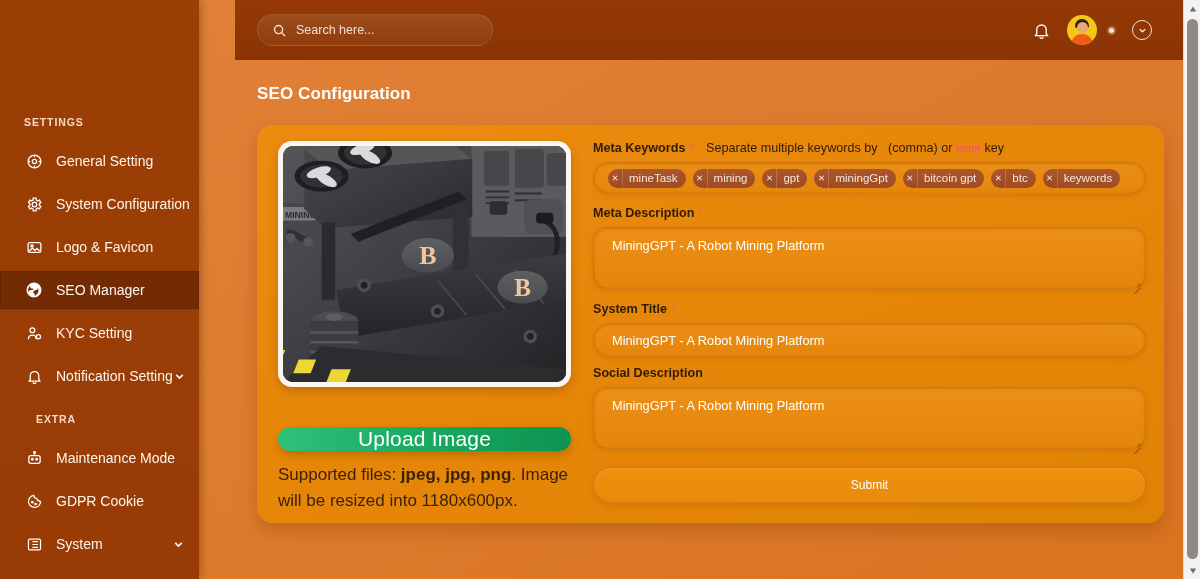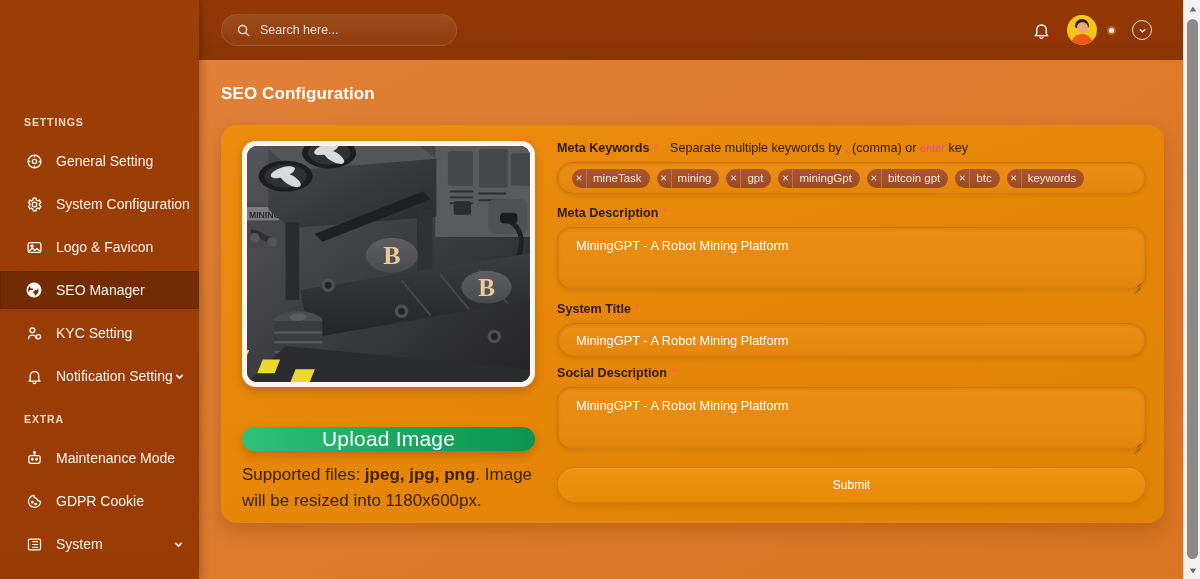--- a/index.html
+++ b/index.html
@@ -34,21 +34,21 @@
   .side-spacer { height: 116px; }
 
   .side-section {
     color: #f3d9c6;
     font-size: 10.5px;
     font-weight: bold;
     letter-spacing: .9px;
     padding: 0 0 0 24px;
     margin-bottom: 14px;
   }
-  .side-section.extra { margin-top: 18px; }
+  .side-section.extra { margin-top: 18px; margin-left: 12px; }
 
   .side-item {
     display: flex;
     align-items: center;
     height: 38px;
     padding: 0 14px 0 24px;
     color: #fdf4ee;
     font-size: 14px;
     position: relative;
     cursor: pointer;
@@ -74,20 +74,21 @@
   }
 
   
   #right {
     flex: 1;
     height: 579px;
     position: relative;
     display: flex;
     flex-direction: column;
     min-width: 0;
+    padding-left: 36px;
   }
 
   
   #topbar {
     height: 60px;
     background: #8e3705;
     background: linear-gradient(180deg,#943905 0%, #8a3404 100%);
     display: flex;
     align-items: center;
     padding: 0 48px 0 22px;

